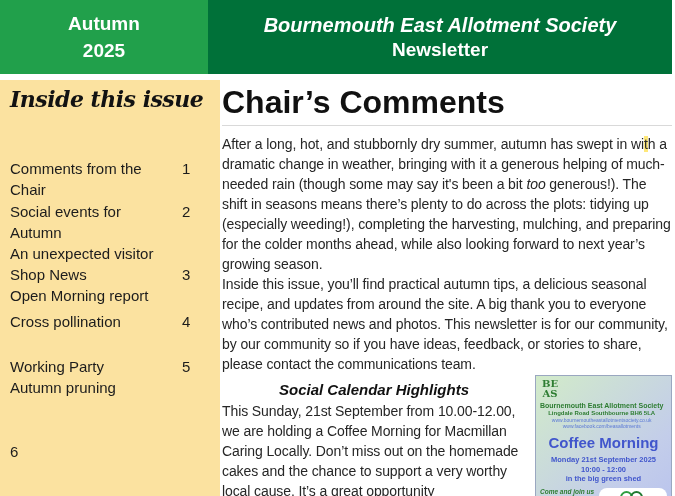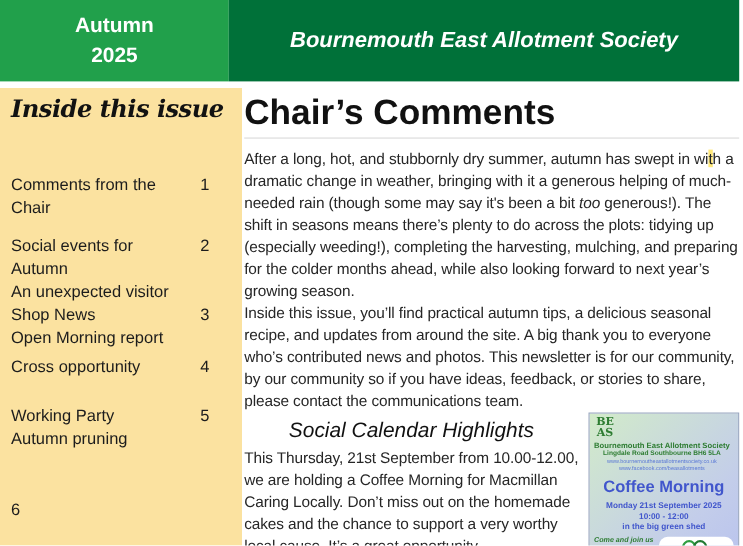--- a/index.html
+++ b/index.html
@@ -33,36 +33,36 @@
     background:var(--sidebar-yellow,#fbe2a0); padding:4px 10px 0 10px;
   }
   .sidebar-heading {
     font-family:"DejaVu Serif", serif; font-style:italic; font-weight:bold;
     font-size:22px; line-height:30px; color:#121212; letter-spacing:-0.5px;
   }
   .toc { margin-top:44px; }
   .toc-item { display:flex; font-size:15px; line-height:21px; color:#1c1c1c; }
   .toc-label { flex:1; white-space:pre-line; }
   .toc-page  { width:28px; }
-  .toc-item:nth-child(2) { margin-top:13px; }
+  .toc-item:nth-child(2) { margin-top:1px; }
   .toc-item:nth-child(3) { margin-top:0px; }
   .toc-item:nth-child(4) { margin-top:5px; }
   .toc-item:nth-child(5) { margin-top:24px; }
   .toc-item:nth-child(6) { margin-top:43px; }
 
   
   .main { position:absolute; left:222px; top:88px; width:450px; }
   .main-heading { font-size:32px; line-height:28px; font-weight:bold; color:#111; }
   .rule { border-bottom:1px solid #d9d9d9; margin:9px 0 8px 0; }
   .para { font-size:14px; line-height:20px; letter-spacing:-0.1px; color:#262626; }
 
   
   .social { position:absolute; left:222px; top:381px; width:304px; }
   .social-heading {
-    font-size:19px; font-weight:normal; font-style:italic; text-align:center;
+    font-size:15px; font-weight:bold; font-style:italic; text-align:center;
     color:#111; margin-bottom:3px;
   }
 
   
   .flyer {
     position:absolute; left:535px; top:375px; width:137px; height:140px;
     background:linear-gradient(135deg,#d2ebc9 0%,#c3cdea 70%,#b9c3ee 100%);
     border:1px solid #9aa7c0; padding:3px 4px 0 4px;
   }
   .flyer-head { display:flex; gap:3px; align-items:flex-start;flex-direction:column; }
@@ -97,20 +97,21 @@
   .ring.left  { left:0;    border:2.5px solid var(--macmillan-green,#2f9e41); }
   .ring.right { left:10px; border:2.5px solid #217a31; }
 </style>
 </head>
 <body>
 
 <div class="issue-box">Autumn
 2025</div>
 <div class="masthead">
   <div class="t1">Bournemouth East Allotment Society</div>
+  <div class="t2">Newsletter</div>
 </div>
 
 <div class="sidebar">
   <div class="sidebar-heading">Inside this issue</div>
   <div class="toc">
     <div class="toc-item">
       <div class="toc-label">Comments from the
 Chair</div>
       <div class="toc-page">1</div>
     </div>
@@ -119,21 +120,21 @@
 Autumn
 An unexpected visitor</div>
       <div class="toc-page">2</div>
     </div>
     <div class="toc-item">
       <div class="toc-label">Shop News
 Open Morning report</div>
       <div class="toc-page">3</div>
     </div>
     <div class="toc-item">
-      <div class="toc-label">Cross opportunity</div>
+      <div class="toc-label">Cross pollination</div>
       <div class="toc-page">4</div>
     </div>
     <div class="toc-item">
       <div class="toc-label">Working Party
 Autumn pruning</div>
       <div class="toc-page">5</div>
     </div>
     <div class="toc-item">
       <div class="toc-page">6</div>
     </div>
@@ -142,21 +143,21 @@
 
 <div class="main">
   <div class="main-heading">Chair’s Comments</div>
   <div class="rule"></div>
   <p class="para"><span>After a long, hot, and stubbornly dry summer, autumn has swept in wi</span><span class="hl">t</span><span>h a dramatic change in weather, bringing with it a generous helping of much-needed rain (though some may say it's been a bit </span><span class="i">too</span><span> generous!). The shift in seasons means there’s plenty to do across the plots: tidying up (especially weeding!), completing the harvesting, mulching, and preparing for the colder months ahead, while also looking forward to next year’s growing season.</span></p>
   <p class="para"><span>Inside this issue, you’ll find practical </span><span class="b">autumn tips</span><span>, a delicious </span><span class="b">seasonal recipe</span><span>, and updates from around the site. A big thank you to everyone who’s contributed news and photos. This newsletter is for our community, by our community so if you have ideas, feedback, or stories to share, please contact the communications team.</span></p>
 </div>
 
 <div class="social">
   <div class="social-heading">Social Calendar Highlights</div>
-  <p class="para"><span>This </span><span class="b">Thursday, 21st September</span><span> from 10.00-12.00, we are holding a </span><span class="b">Coffee Morning for Macmillan Caring Locally.</span><span>  Don’t miss out on the homemade cakes and the chance to support a very worthy local cause. It’s a great opportunity</span></p>
+  <p class="para"><span>This </span><span class="b">Sunday, 21st September</span><span> from 10.00-12.00, we are holding a </span><span class="b">Coffee Morning for Macmillan Caring Locally.</span><span>  Don’t miss out on the homemade cakes and the chance to support a very worthy local cause. It’s a great opportunity</span></p>
 </div>
 
 <div class="flyer">
   <div class="flyer-head">
     <div class="beas-logo">BE
 AS</div>
     <div class="flyer-org">
       <div class="org-name">Bournemouth East Allotment Society</div>
       <div class="org-addr">Lingdale Road Southbourne BH6 5LA</div>
       <div class="org-url">www.bournemoutheastallotmentsociety.co.uk</div>

